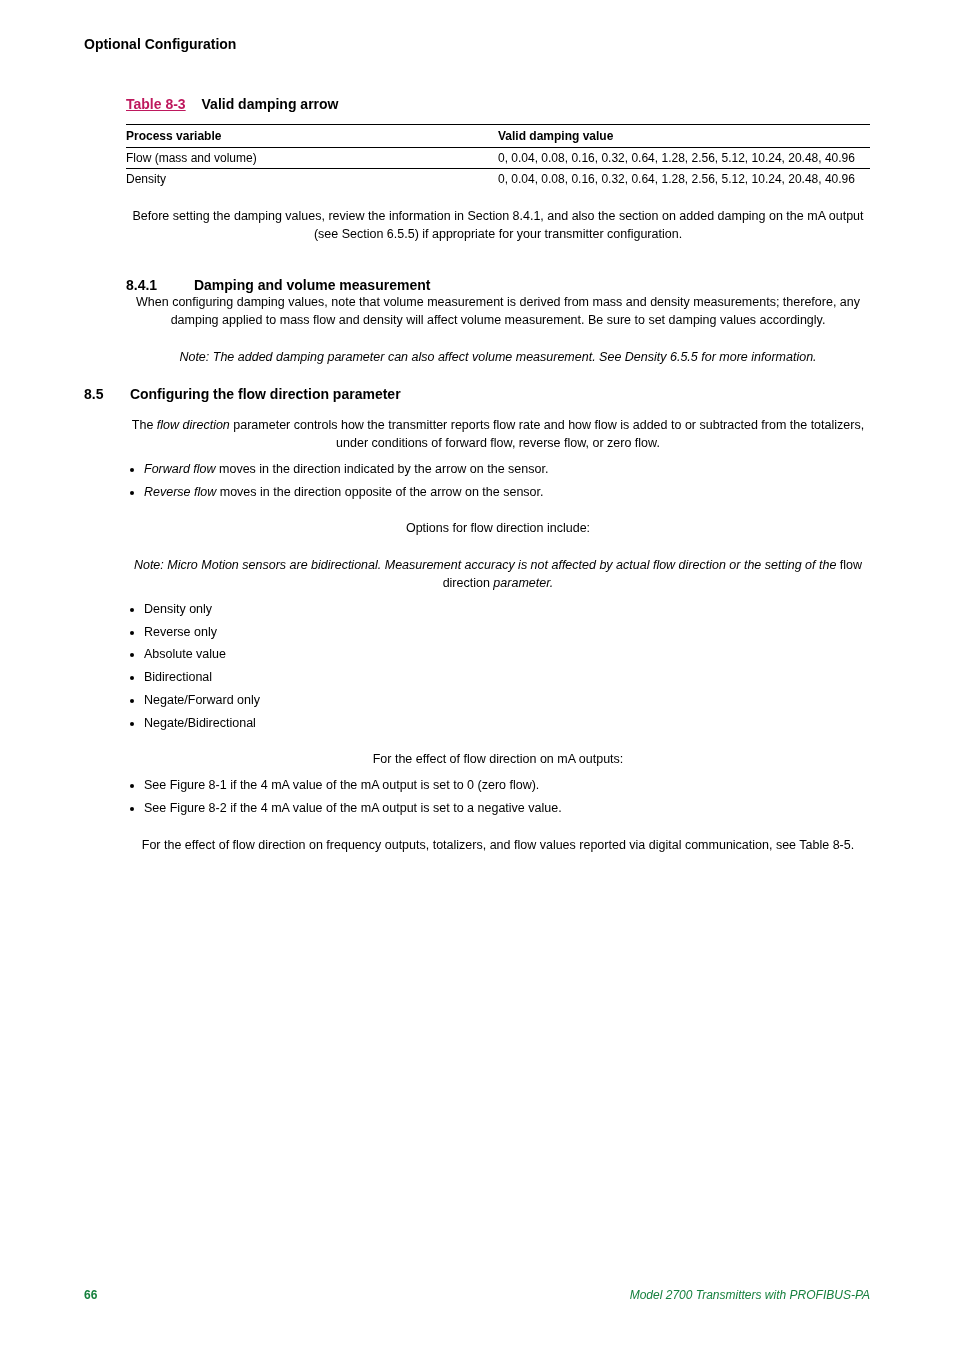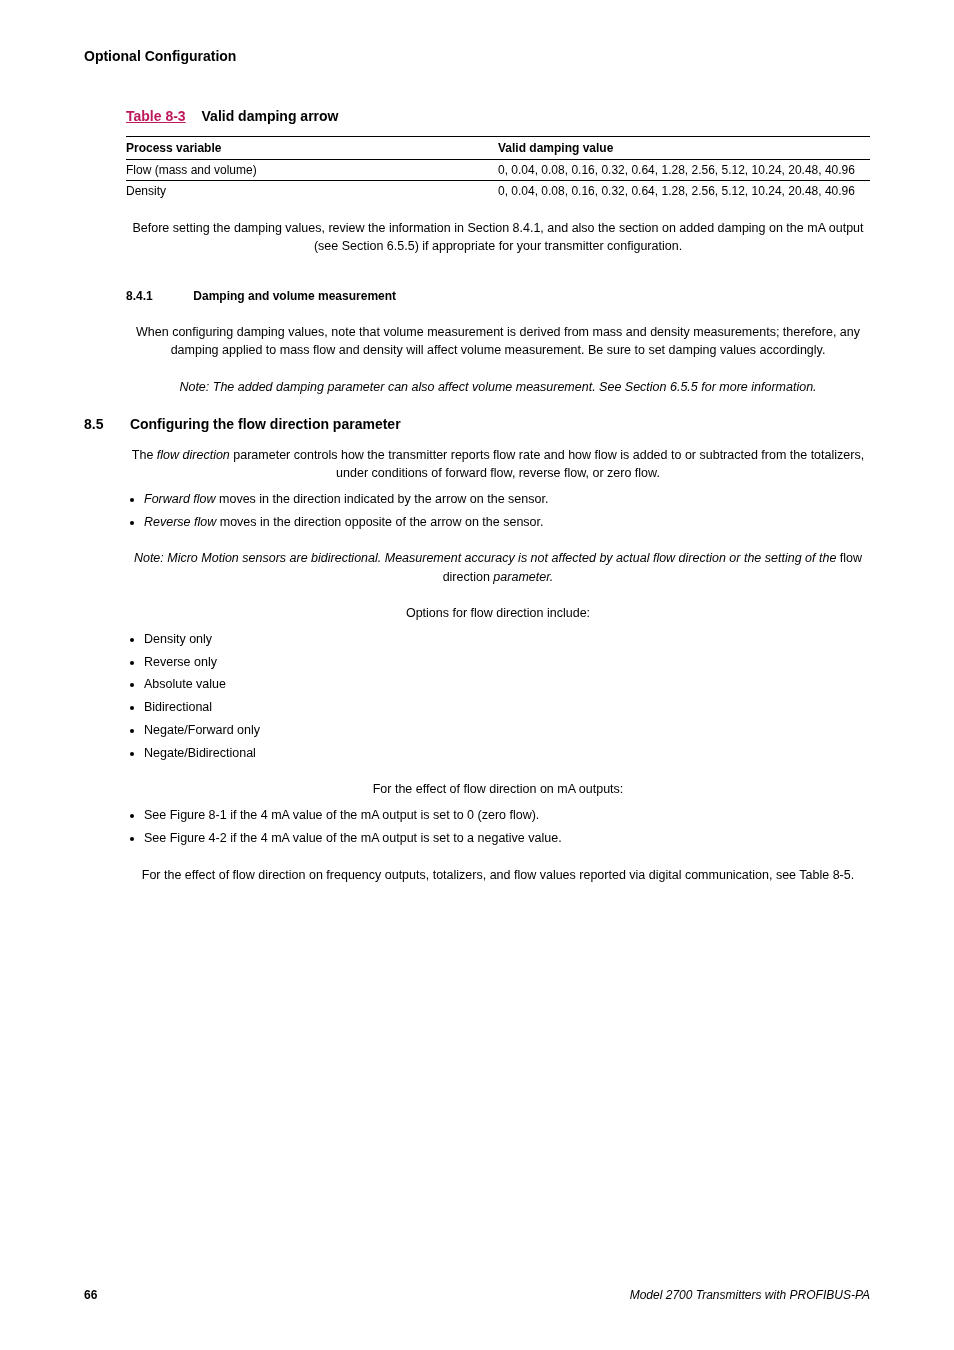--- a/index.html
+++ b/index.html
@@ -5,21 +5,21 @@
   * { box-sizing: border-box; margin: 0; padding: 0; }
   body {
     background: #ffffff;
     width: 954px;
     height: 1350px;
     font-family: Arial, Helvetica, sans-serif;
     color: #000000;
     position: relative;
   }
   .page {
-    padding: 48px 84px 40px 84px;
+    padding: 36px 84px 40px 84px;
   }
   .running-header {
     font-family: Arial, Helvetica, sans-serif;
     font-weight: bold;
     font-size: 14px;
     margin-bottom: 44px;
   }
   .content-indent {
     margin-left: 42px;
   }
@@ -59,24 +59,24 @@
   table.damping tr.last td {
     border-bottom: 1.5px solid #000;
   }
   .body-para {
     font-size: 12.5px;
     line-height: 1.45;
     margin-top: 18px;
     text-align: center;
   }
   .sub-heading {
-    font-size: 12px;
+    font-size: 14px;
     font-weight: bold;
     margin-top: 34px;
-    margin-bottom: 20px;
+    margin-bottom: 0;
   }
   .sub-heading .num {
     display: inline-block;
     width: 64px;
   }
   .section-heading {
     font-size: 14px;
     font-weight: bold;
     margin-top: 20px;
     margin-bottom: 14px;
@@ -94,21 +94,21 @@
   .bullets li {
     list-style: disc;
     margin-bottom: 4px;
   }
   .footer {
     position: absolute;
     left: 84px;
     right: 84px;
     bottom: 48px;
     font-size: 12px;
-    color: #000000;
+    color: #15803d;
   }
   .footer .pnum {
     font-weight: bold;
   }
   .footer .doc {
     float: right;
     font-style: italic;
   }
   .italic { font-style: italic; }
 </style>
@@ -146,57 +146,57 @@
     <p class="body-para">Before setting the damping values, review the information in Section 8.4.1, and also the section on added damping on the mA output (see Section 6.5.5) if appropriate for your transmitter configuration.</p>
 
     <div class="sub-heading">
       <span class="num">8.4.1</span>
       <span>Damping and volume measurement</span>
     </div>
 
     <p class="body-para" style="margin-top:0">When configuring damping values, note that volume measurement is derived from mass and density measurements; therefore, any damping applied to mass flow and density will affect volume measurement. Be sure to set damping values accordingly.</p>
 
     <p class="body-para italic">
-      <span>Note: The added damping parameter can also affect volume measurement. See </span><span>Section 6.5.5</span><span> for more information.</span>
+      <span>Note: The added damping parameter can also affect volume measurement. See </span><span>Density 6.5.5</span><span> for more information.</span>
     </p>
   </div>
 
   <div class="section-heading">
     <span class="num">8.5</span>
     <span>Configuring the flow direction parameter</span>
   </div>
 
   <div class="content-indent">
     <p class="body-para" style="margin-top:4px">
       <span>The </span><span class="italic">flow direction</span><span> parameter controls how the transmitter reports flow rate and how flow is added to or subtracted from the totalizers, under conditions of forward flow, reverse flow, or zero flow.</span>
     </p>
 
     <ul class="bullets">
       <li><span style="font-style:italic">Forward flow</span><span> moves in the direction indicated by the arrow on the sensor.</span></li>
       <li><span style="font-style:italic">Reverse flow</span><span> moves in the direction opposite of the arrow on the sensor.</span></li>
     </ul>
 
+    <p class="body-para">Options for flow direction include:</p>
+
     <p class="body-para italic">
       <span>Note: Micro Motion sensors are bidirectional. Measurement accuracy is not affected by actual flow direction or the setting of the </span><span style="font-style:normal">flow direction</span><span> parameter.</span>
     </p>
-
-    <p class="body-para">Options for flow direction include:</p>
     <ul class="bullets">
       <li>Density only</li>
       <li>Reverse only</li>
       <li>Absolute value</li>
       <li>Bidirectional</li>
       <li>Negate/Forward only</li>
       <li>Negate/Bidirectional</li>
     </ul>
 
     <p class="body-para">For the effect of flow direction on mA outputs:</p>
     <ul class="bullets">
       <li>See Figure 8-1 if the 4 mA value of the mA output is set to 0 (zero flow).</li>
-      <li>See Figure 4-2 if the 4 mA value of the mA output is set to a negative value.</li>
+      <li>See Figure 8-2 if the 4 mA value of the mA output is set to a negative value.</li>
     </ul>
 
     <p class="body-para">For the effect of flow direction on frequency outputs, totalizers, and flow values reported via digital communication, see Table 8-5.</p>
   </div>
 </div>
 
 <div class="footer">
   <span class="pnum">66</span>
   <span class="doc">Model 2700 Transmitters with PROFIBUS-PA</span>
 </div>

